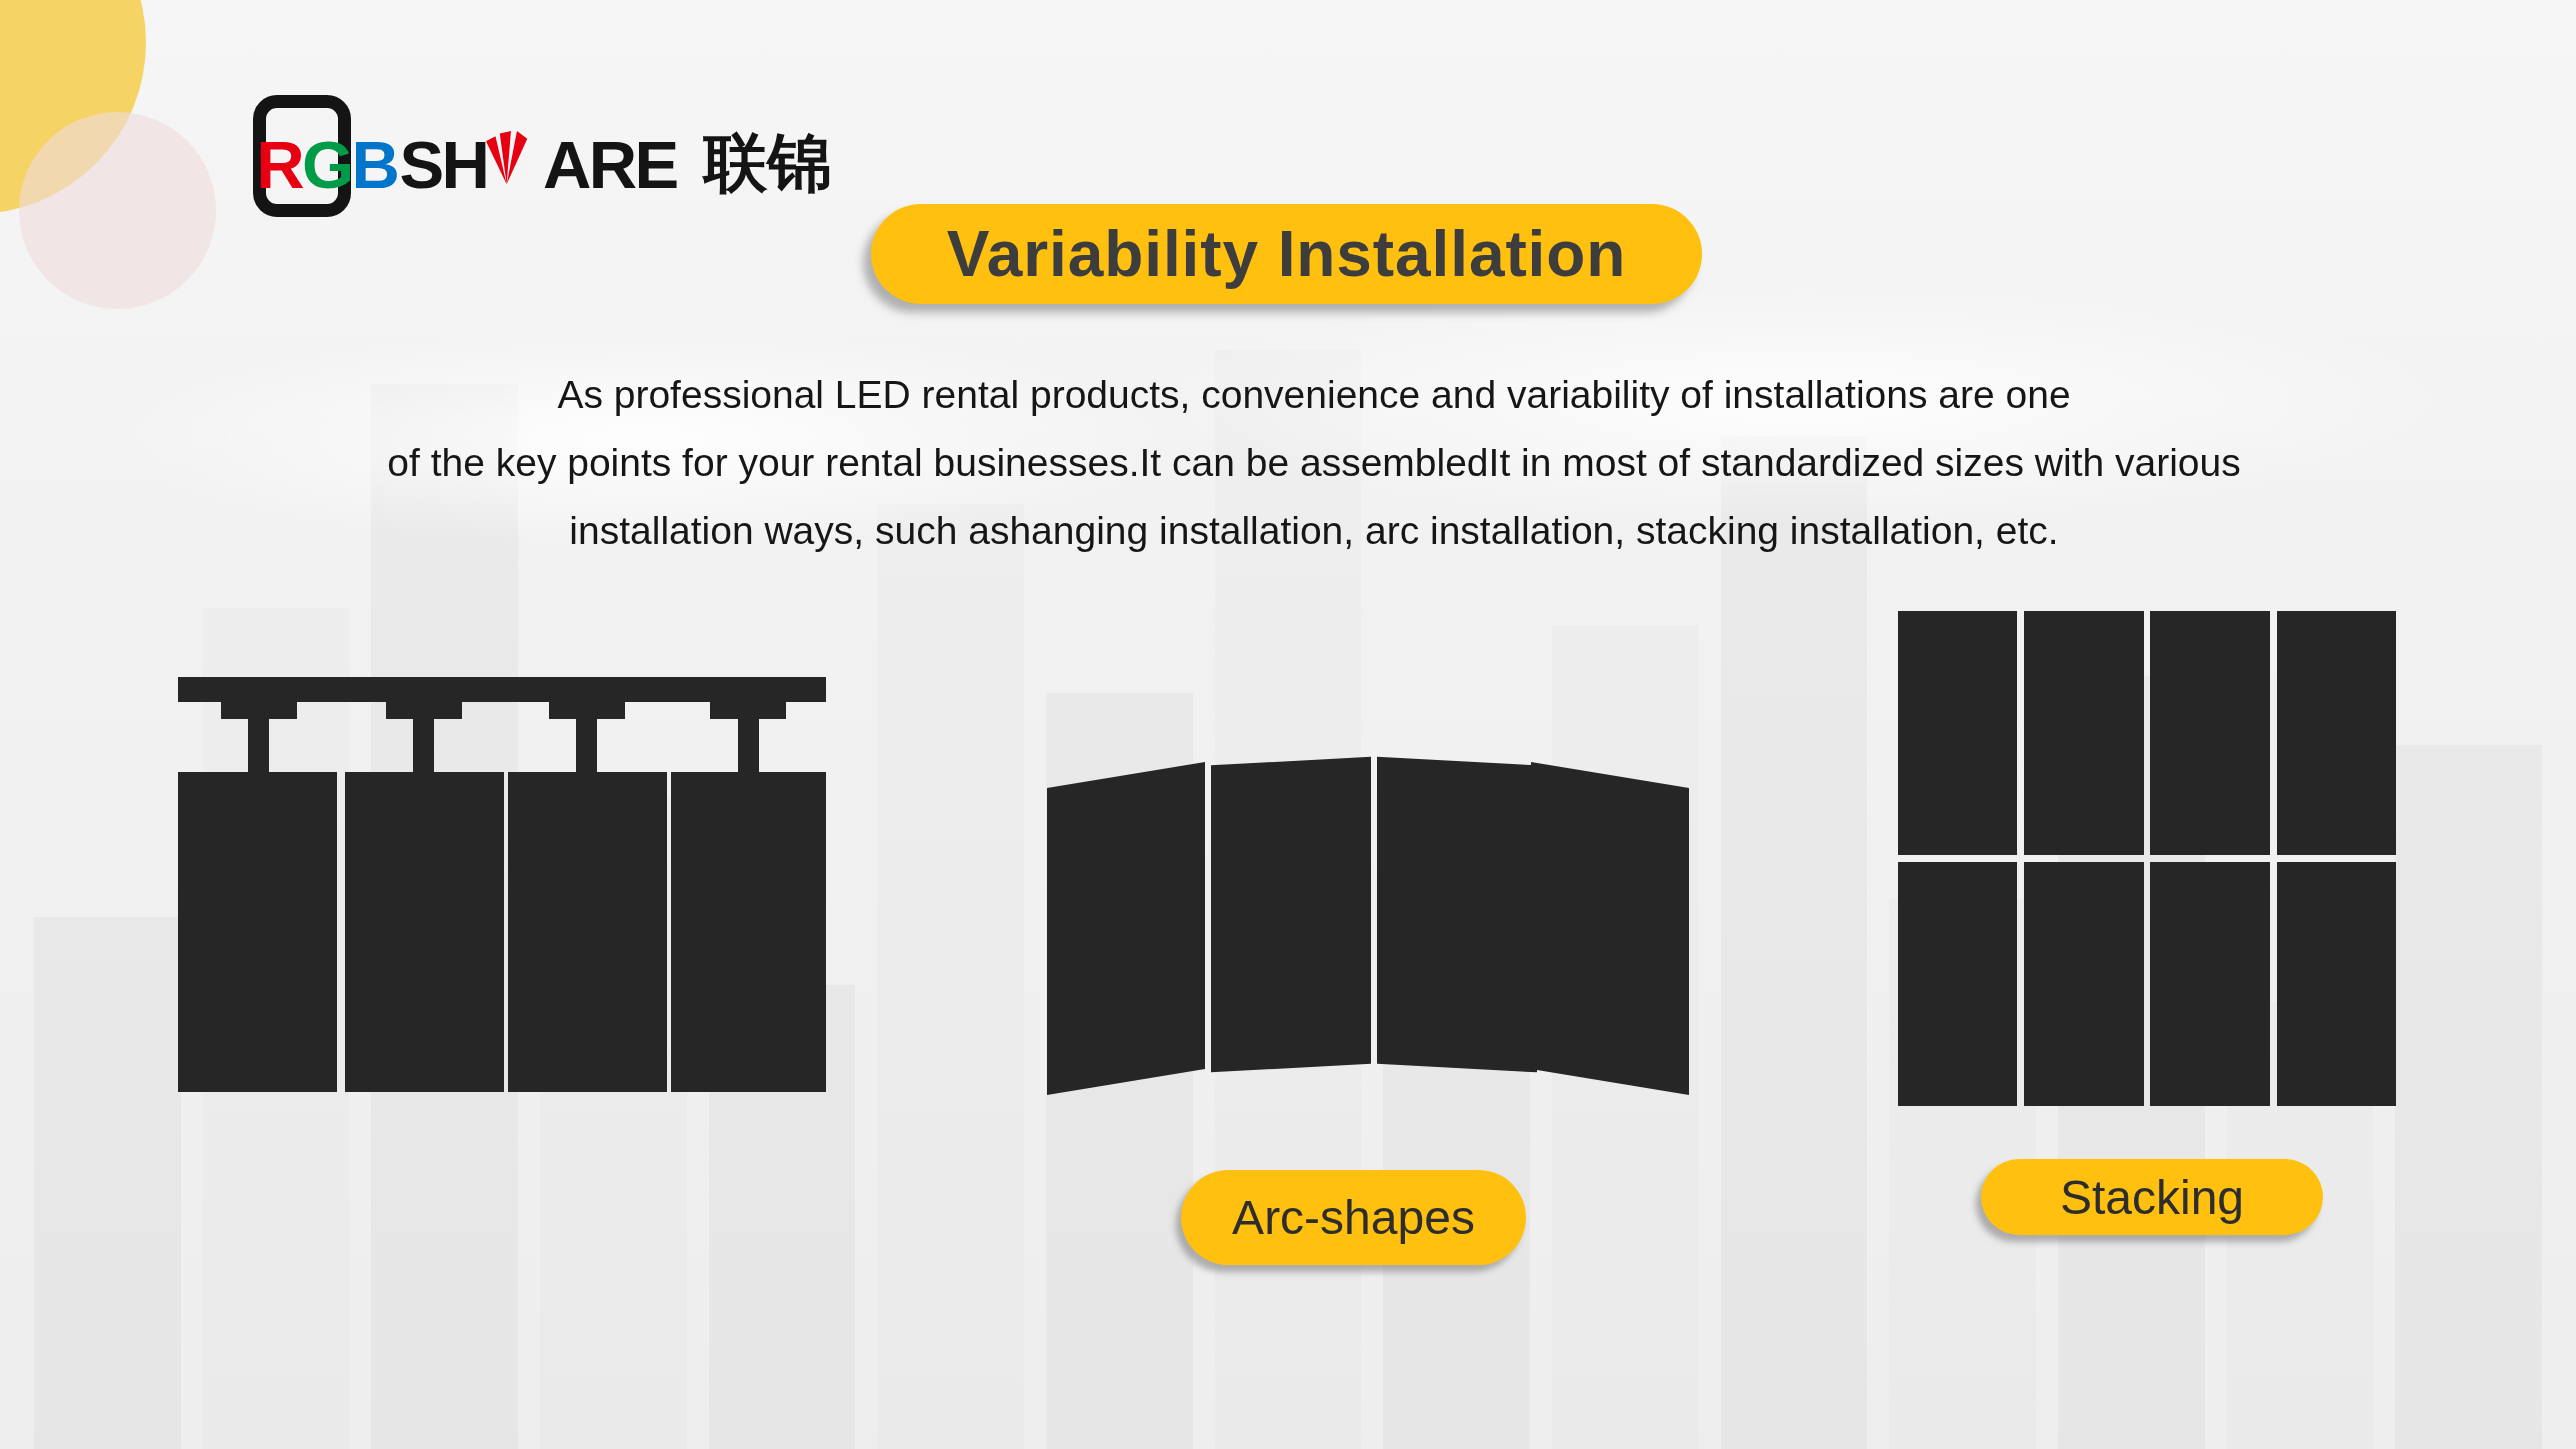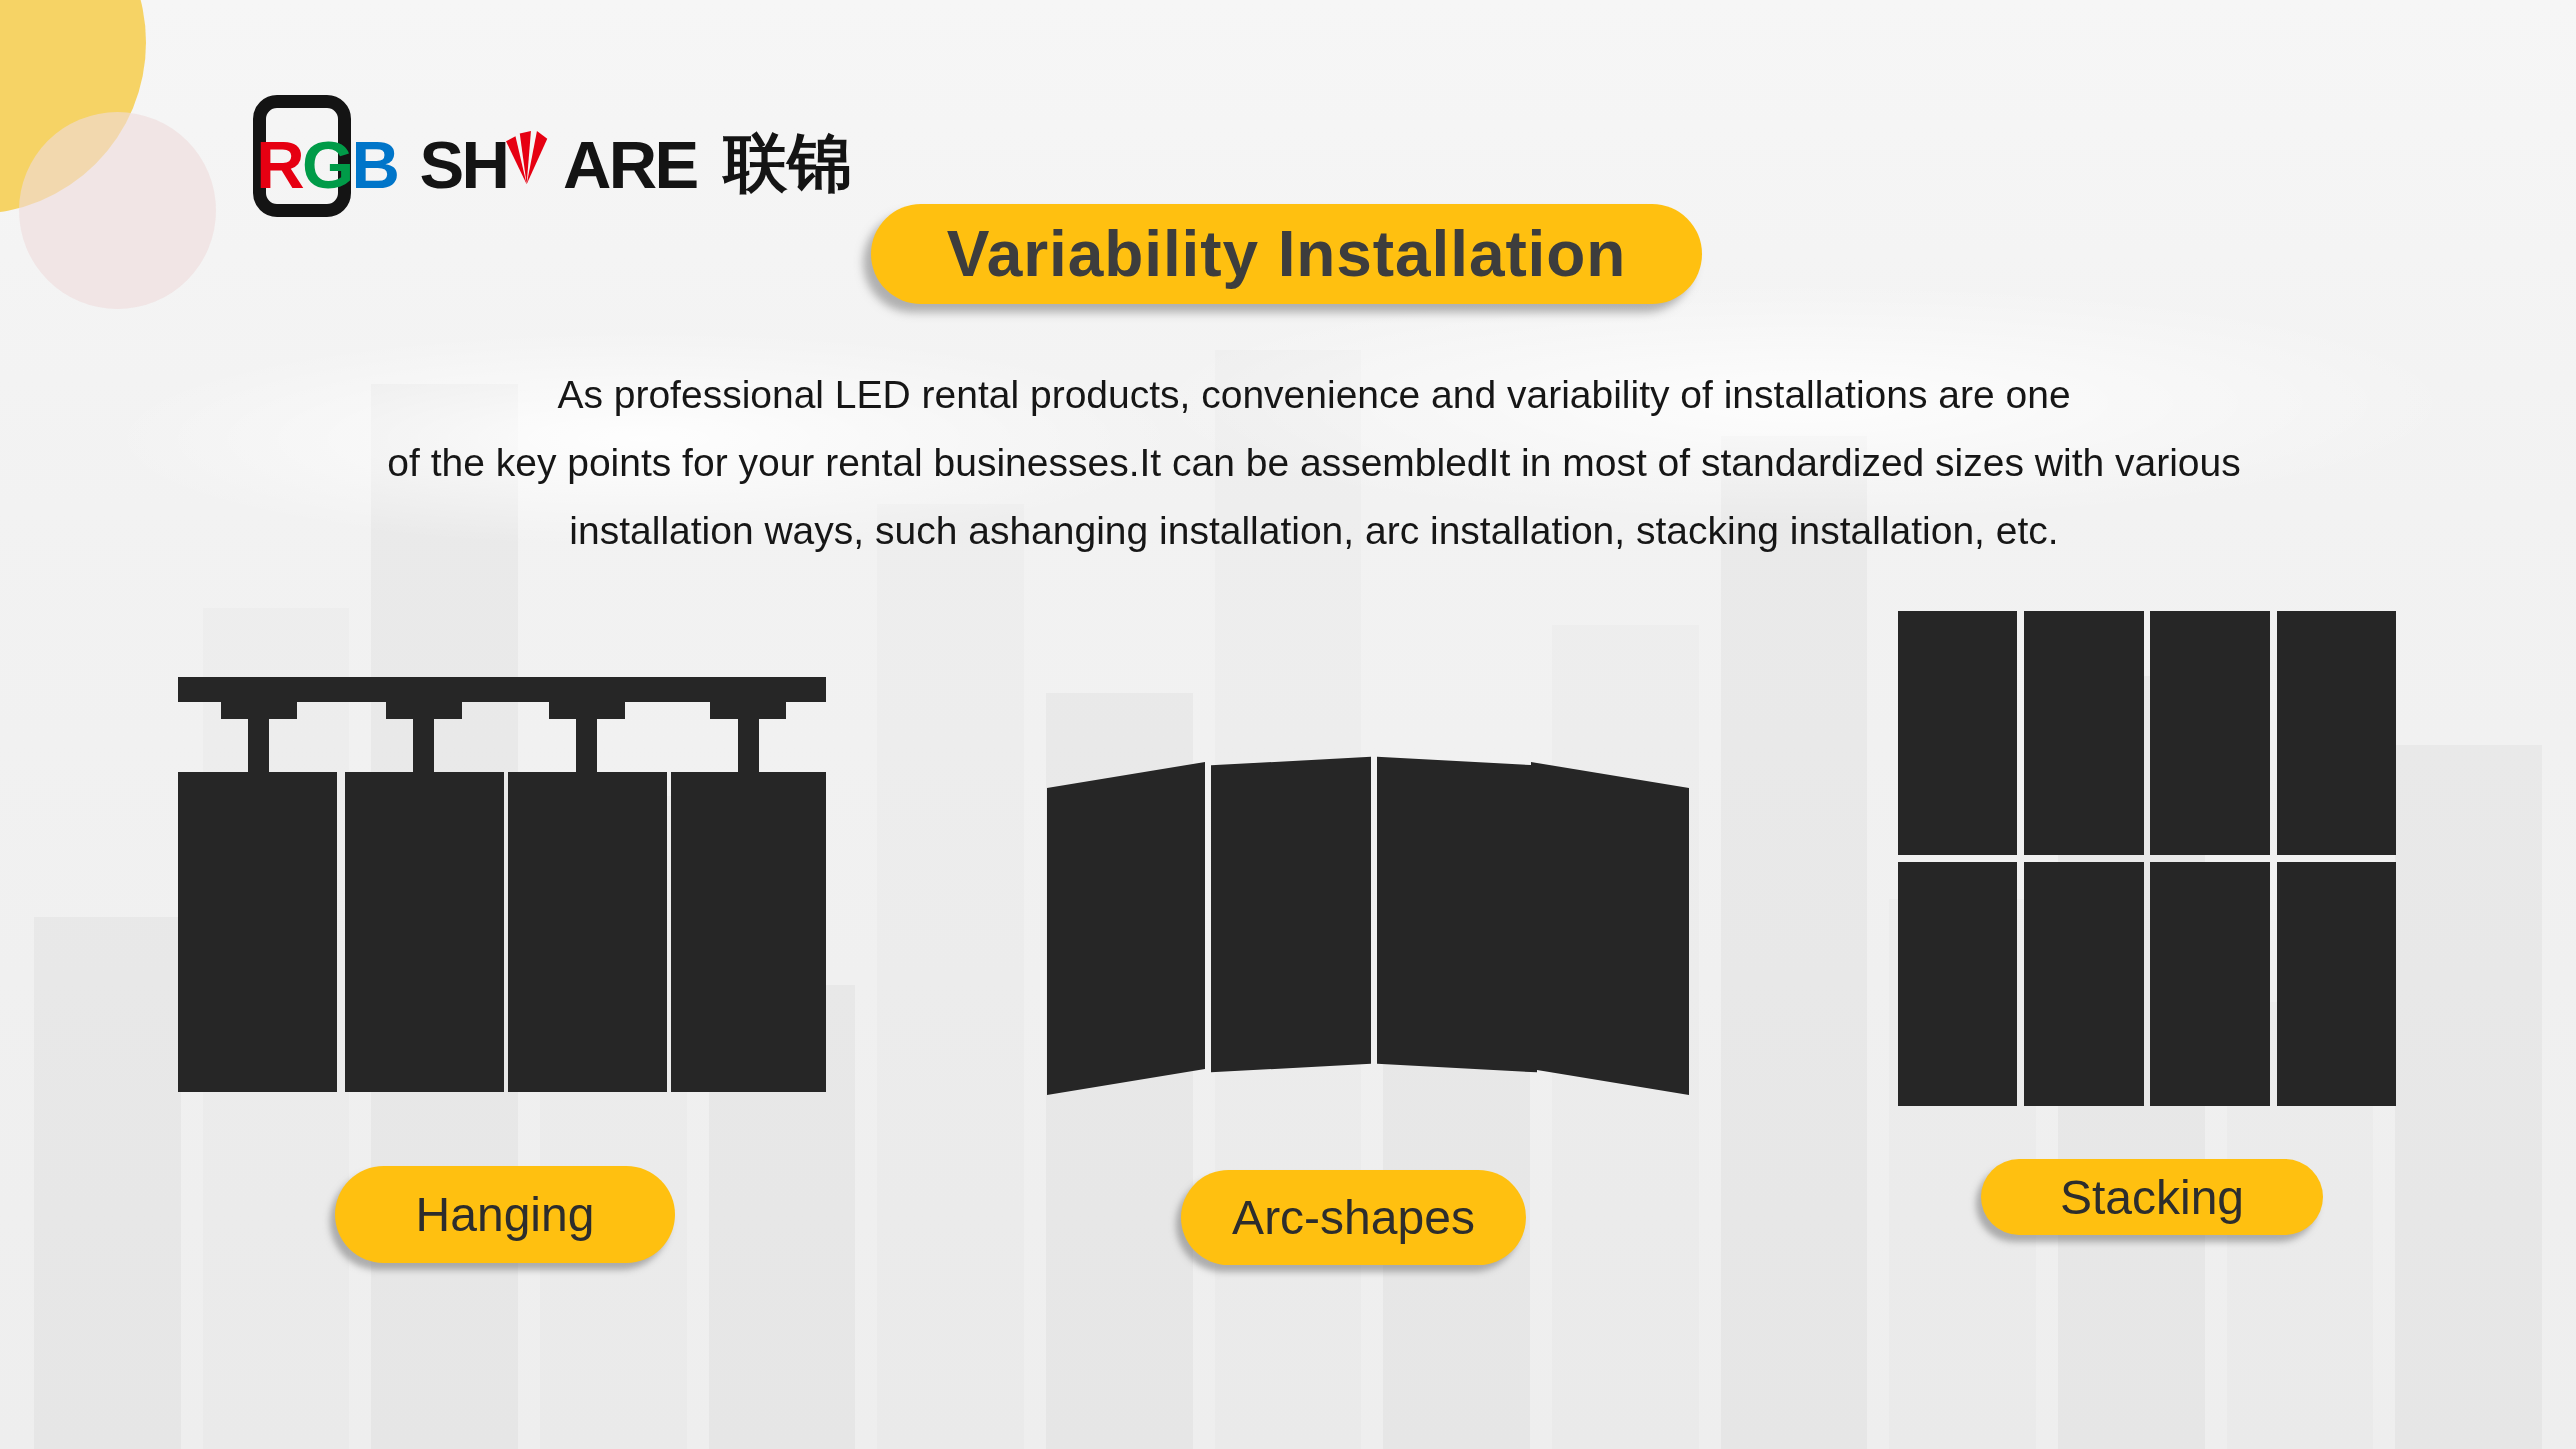--- a/index.html
+++ b/index.html
@@ -50,21 +50,21 @@
     position:absolute;left:6.9px;top:8.6px;width:98px;height:122px;
     border:13px solid #141414;border-radius:24px;
   }
   .logo-text{
     position:absolute;left:10.3px;top:45px;display:flex;align-items:flex-start;
     font-weight:bold;font-size:67px;line-height:1;letter-spacing:-2.6px;white-space:nowrap;
   }
   .logo-text .lr{color:var(--logo-red,#E60012);}
   .logo-text .lg{color:var(--logo-green,#009B48);}
   .logo-text .lb{color:var(--logo-blue,#0075C9);}
-  .logo-text .share{color:#141414;margin-left:22px;}
+  .logo-text .share{color:#141414;margin-left:2px;}
   .logo-fan{width:43px;height:55px;margin:0 -1.7px;flex:0 0 auto;}
   .logo-text .cn{color:#141414;margin-left:27px;font-size:64px;letter-spacing:0;}
 
   
   .title-badge{
     position:absolute;left:871px;top:204px;width:831px;height:100px;
     background:var(--accent-yellow,#FFC010);border-radius:52px;
     display:flex;align-items:center;justify-content:center;
     font-size:64px;font-weight:bold;color:var(--title-text,#3D3D3D);
     box-shadow:-7.7px 8.6px 8.6px rgba(110,110,110,.5);
@@ -189,18 +189,17 @@
     <div class="s-panel"></div>
     <div class="s-panel"></div>
     <div class="s-panel"></div>
     <div class="s-panel"></div>
     <div class="s-panel"></div>
     <div class="s-panel"></div>
     <div class="s-panel"></div>
     <div class="s-panel"></div>
   </div>
 
-  <div class="pill pill-hanging">Hanging</div>
   <div class="pill pill-arc">Arc-shapes</div>
   <div class="pill pill-stacking">Stacking</div>
 
 </div>
 
 
 </body></html>

